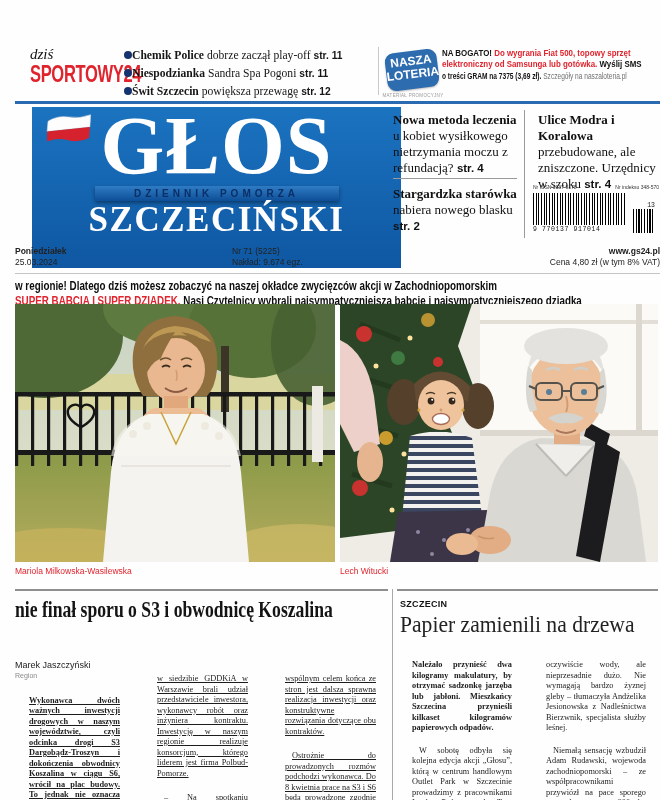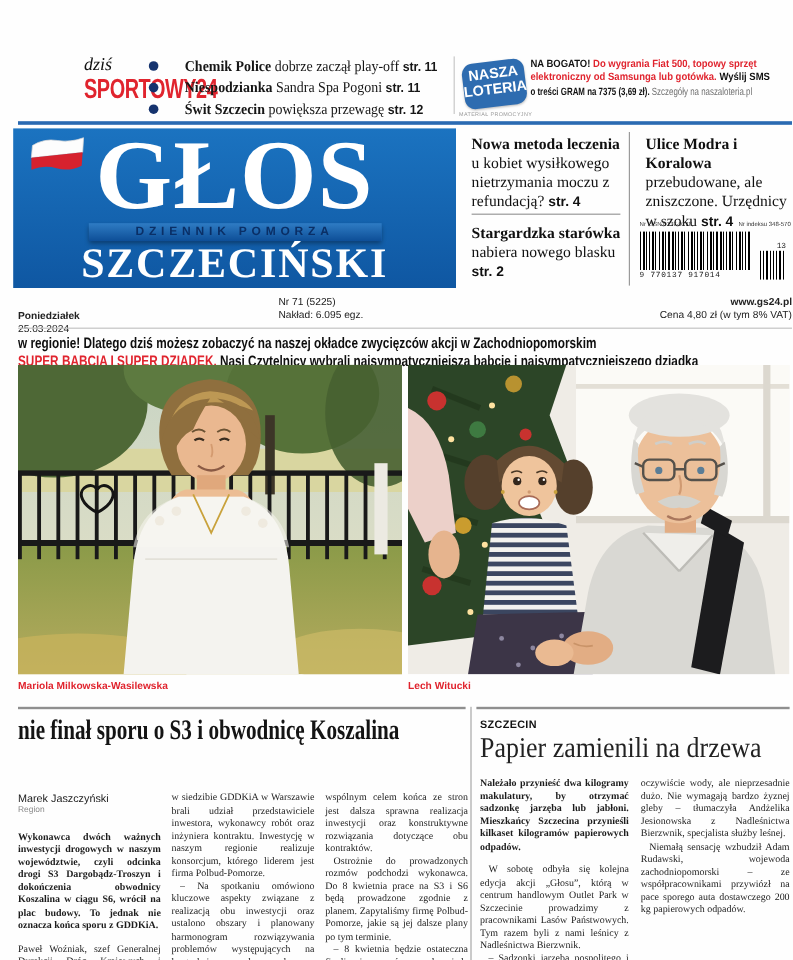--- a/index.html
+++ b/index.html
@@ -4,42 +4,42 @@
 <style>
   html,body{margin:0;padding:0;background:#f4f4f2;}
   .page{position:relative;width:661px;height:800px;background:#fefefe;overflow:hidden;
         font-family:"Liberation Sans",sans-serif;color:#161616;}
   .abs{position:absolute;}
   .sq{display:inline-block;transform-origin:0 50%;white-space:nowrap;}
   .sq93{transform:scaleX(.93);} .sq90{transform:scaleX(.90);} .sq78{transform:scaleX(.78);} .sq75{transform:scaleX(.75);}
   b{font-weight:bold;}
 
   
-  .sport-logo{left:30px;top:45px;margin-left:40px;}
+  .sport-logo{left:30px;top:45px;}
   .dzis{font-family:"Liberation Serif",serif;font-style:italic;font-size:15px;line-height:14px;color:#111;}
   .sportowy{display:block;font-weight:bold;font-size:23px;line-height:22px;color:#e0242e;
             white-space:nowrap;transform:scaleX(.72);transform-origin:0 50%;letter-spacing:-.5px;}
   .bullets{left:124px;top:46px;width:254px;}
-  .bullet-line{height:18px;display:flex;align-items:center;gap:22px;}
+  .bullet-line{height:18px;display:flex;align-items:center;gap:0;}
   .dot{width:8px;height:8px;border-radius:50%;background:#15336e;flex:none;}
   .bullet-text{font-family:"Liberation Serif",serif;font-size:12.5px;}
   .pgref{font-family:"Liberation Sans",sans-serif;font-weight:bold;font-size:11px;}
   .vdiv1{left:378px;top:47px;width:1px;height:48px;background:#c9c9c9;}
   .lot-badge{left:386px;top:51px;width:52px;height:34px;background:#2e6cb0;border-radius:9px;
              transform:rotate(-7deg);color:#fff;font-weight:bold;text-align:center;font-size:12px;
              line-height:13px;padding-top:4px;box-shadow:0 1px 2px rgba(0,0,0,.25);}
   .lot-note{left:381px;top:93px;width:64px;font-size:4.5px;color:#9a9a9a;text-align:center;letter-spacing:.3px;}
   .promo{left:442px;top:48px;width:218px;font-size:8.8px;line-height:11.4px;font-weight:bold;color:#111;}
   .promo .red{color:#e0242e;}
   .promo .gray{color:#6f6f6f;font-weight:normal;}
 
   .blueline{left:15px;top:101px;width:645px;height:2.5px;background:#2a6ab2;}
 
   
-  .mast{left:11px;top:107px;width:369px;height:133px;background:linear-gradient(180deg,#1b73c0,#0f57a2);}
+  .mast{left:32px;top:107px;width:369px;height:161px;background:linear-gradient(180deg,#1b73c0,#0f57a2);}
   .flag{left:14px;top:6px;}
   .glos{left:0;top:-2px;width:100%;text-align:center;font-family:"Liberation Serif",serif;font-weight:bold;
         font-size:82px;line-height:82px;letter-spacing:1px;color:#fff;}
   .ribbon{left:50%;top:79px;transform:translateX(-50%);width:244px;height:15px;
           background:linear-gradient(#2f7cc4,#0d4e97);box-shadow:0 2px 4px rgba(0,0,0,.4);
           color:#0a2f66;font-size:10px;font-weight:bold;letter-spacing:4px;text-align:center;line-height:15px;}
   .subtitle{left:0;top:95px;width:100%;text-align:center;font-family:"Liberation Serif",serif;font-weight:bold;
             font-size:35px;line-height:36px;letter-spacing:1.5px;color:#fff;}
 
   
@@ -56,62 +56,62 @@
   .bc-row{display:flex;align-items:flex-end;gap:8px;}
   .bc-main{width:92px;}
   .bc-bars{height:32px;background:repeating-linear-gradient(90deg,#000 0 1px,#fff 1px 2.6px,#000 2.6px 4.4px,#fff 4.4px 5.2px,#000 5.2px 6px,#fff 6px 8px);}
   .bc-digits{font-family:"Liberation Mono",monospace;font-size:6.5px;letter-spacing:.6px;margin-top:1px;}
   .bc-addon{width:22px;text-align:right;}
   .bc-addon-label{font-size:6.5px;font-family:"Liberation Mono",monospace;}
   .bc-addon-bars{height:24px;background:repeating-linear-gradient(90deg,#000 0 1.4px,#fff 1.4px 3px,#000 3px 3.8px,#fff 3.8px 5.4px);}
 
   
   .info{left:15px;top:246px;width:645px;height:24px;font-size:8.5px;line-height:11px;color:#222;}
-  .i-left{position:absolute;left:0;top:12px;}
+  .i-left{position:absolute;left:0;top:0;}
   .i-mid{position:absolute;left:217px;top:0;}
   .i-right{position:absolute;right:0;top:0;text-align:right;}
   .ibold{font-weight:bold;}
   .gray1{left:15px;top:273px;width:645px;height:1px;background:#c4c4c4;}
 
   
   .banner{left:15px;top:279px;width:646px;font-weight:bold;font-size:12.6px;line-height:14.5px;color:#0e0e0e;}
   .banner .red{color:#e0242e;}
 
   
   .photoL{left:15px;top:304px;width:320px;height:258px;overflow:hidden;}
   .photoR{left:340px;top:304px;width:318px;height:258px;overflow:hidden;}
-  .cap{font-weight:bold;font-size:8.5px;color:#e0242e;}
+  .cap{font-weight:normal;font-size:8.5px;color:#e0242e;}
   .capL{left:15px;top:566px;} .capR{left:340px;top:566px;}
 
   
   .ruleL{left:15px;top:589px;width:373px;height:2px;background:#8f8f8f;}
   .ruleR{left:397px;top:589px;width:261px;height:2px;background:#8f8f8f;}
   .vrule{left:392px;top:589px;width:1px;height:211px;background:#a8a8a8;}
 
   
   .alh{left:15px;top:596px;width:376px;font-family:"Liberation Serif",serif;font-weight:bold;
        font-size:23.5px;line-height:26px;color:#141414;}
   .al-cols{left:15px;top:660px;width:376px;height:140px;display:flex;gap:9px;overflow:hidden;}
   .col{width:119px;font-family:"Liberation Serif",serif;font-size:8.3px;line-height:10.5px;
        text-align:justify;color:#1c1c1c;}
-  .col p{margin:0;}
+  .col p{margin:14px;text-decoration:underline;}
   .ind{text-indent:7px;}
   .lead{font-weight:bold;}
   .gap-top{margin-top:9px !important;}
   .byline-name{font-family:"Liberation Sans",sans-serif;font-weight:normal;font-size:9px;line-height:11px;}
   .byline-role{font-family:"Liberation Sans",sans-serif;font-size:7px;color:#8a8a8a;margin-bottom:11px;}
 
   
   .kicker{left:400px;top:599px;font-weight:bold;font-size:9px;letter-spacing:.3px;color:#111;}
   .arh{left:400px;top:611px;width:260px;font-family:"Liberation Serif",serif;font-weight:normal;
        font-size:24px;line-height:27px;color:#222;}
   .ar-cols{left:400px;top:648px;width:259px;height:152px;display:flex;gap:10px;overflow:hidden;}
   .colr{width:124px;font-family:"Liberation Serif",serif;font-size:8.3px;line-height:10.5px;
         text-align:justify;color:#1c1c1c;}
-  .colr p{margin:0;}
+  .colr p{margin:12px;}
 </style>
 </head>
 <body>
 
 <div class="page">
 
   <div class="abs sport-logo">
     <span class="dzis">dziś</span>
     <span class="sportowy">SPORTOWY24</span>
   </div>
@@ -190,21 +190,21 @@
     </div>
   </div>
 
   <div class="abs info">
     <div class="i-left">
       <div class="ibold">Poniedziałek</div>
       <div>25.03.2024</div>
     </div>
     <div class="i-mid">
       <div>Nr 71 (5225)</div>
-      <div>Nakład: 6.095 egz.</div>
+      <div>Nakład: 9.674 egz.</div>
     </div>
     <div class="i-right">
       <div class="ibold">www.gs24.pl</div>
       <div>Cena 4,80 zł (w tym 8% VAT)</div>
     </div>
   </div>
   <div class="abs gray1"></div>
 
   <div class="abs banner">
     <div><span class="sq sq78">w regionie! Dlatego dziś możesz zobaczyć na naszej okładce zwycięzców akcji w Zachodniopomorskim</span></div>

